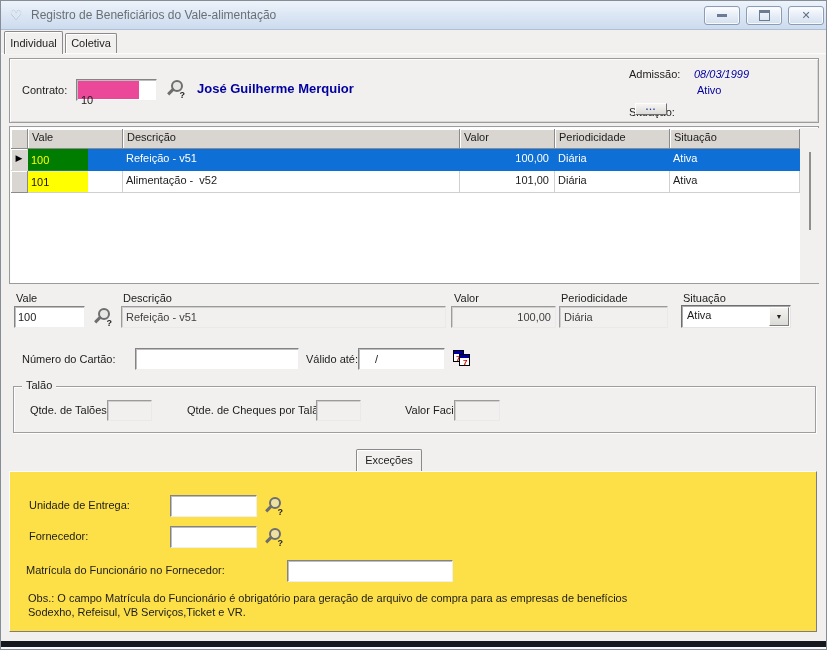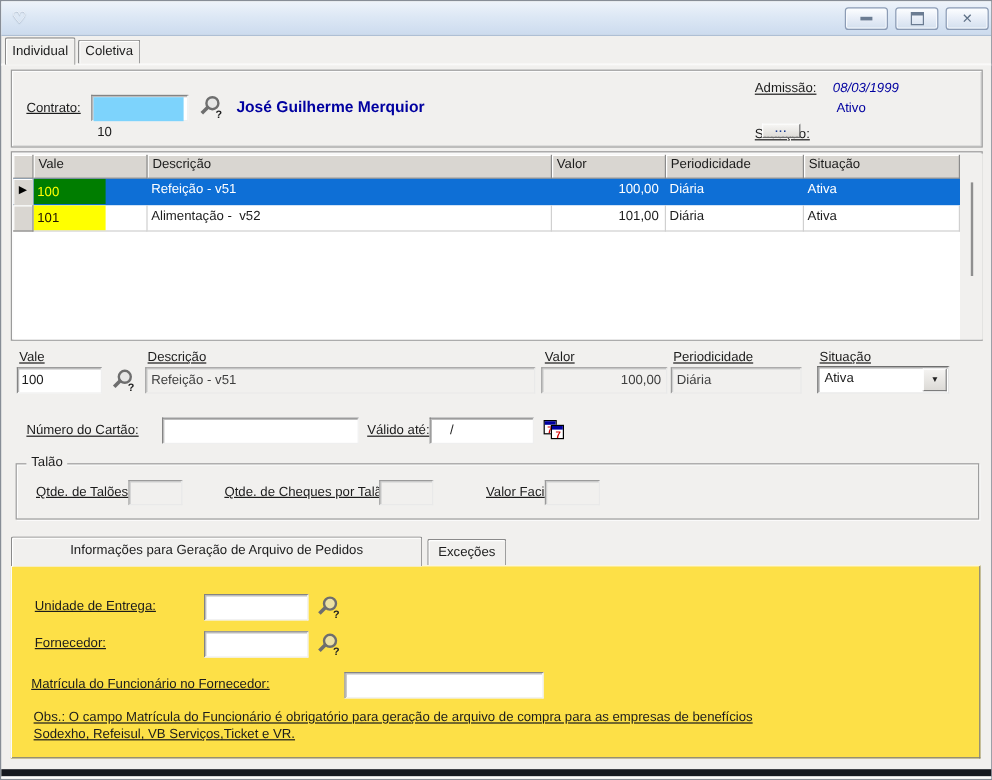--- a/index.html
+++ b/index.html
@@ -28,21 +28,21 @@
 
   
   .panel3d{box-sizing:border-box;border:1px solid #9b9b9b;background:#f1f0ee;
     box-shadow:inset 1px 1px 0 #fcfcfc, inset -1px -1px 0 #d6d6d6;}
 
   
   .sunken{box-sizing:border-box;background:#fff;border:1px solid;border-color:#848484 #efefef #efefef #848484;
     box-shadow:inset 1px 1px 0 #bdbdbd;line-height:18px;padding:1px 3px;}
   .flat{box-sizing:border-box;background:#f1f0ee;border:1px solid;border-color:#9b9b9b #e9e9e9 #e9e9e9 #9b9b9b;
     box-shadow:inset 1px 1px 0 #cfcfcf;color:#3f3f3f;line-height:18px;padding:1px 4px;}
-  .lbl{color:#1c1c1c;white-space:nowrap;text-decoration:underline;}
+  .lbl{color:#1c1c1c;white-space:nowrap;}
   .navy{color:#0000a0;}
 
   
   .lookup{position:absolute;width:18px;height:18px;}
   .lookup .lens{position:absolute;left:3px;top:0px;width:8px;height:8px;border:2px solid #6e6e6e;border-radius:50%;background:rgba(225,225,225,.6);}
   .lookup .handle{position:absolute;left:-1px;top:10px;width:8px;height:3px;background:#6e6e6e;transform:rotate(-45deg);}
   .lookup .q{position:absolute;right:1px;bottom:-2px;font-size:9px;font-weight:bold;color:#222;}
 
   
   .calicon{position:absolute;width:19px;height:17px;}
@@ -89,39 +89,40 @@
   #bottomwhite{left:0;top:646px;width:827px;height:4px;background:#fafafa;}
   #scrollthumb{width:2px;background:#8f8f8f;}
 </style>
 </head>
 <body>
 
 <div id="win">
 
   <div id="titlebar" class="abs">
     <div id="app-icon" class="abs">♡</div>
+    <div id="title-text" class="abs">Registro de Beneficiários do Vale-alimentação</div>
     <div id="btn-min" class="abs wbtn">
         <i></i>
       </div>
     <div id="btn-max" class="abs wbtn">
         <i></i>
       </div>
     <div id="btn-close" class="abs wbtn">
         <span>✕</span>
       </div>
   </div>
 
   <div id="tab-individual" class="abs tab">Individual</div>
   <div id="tab-coletiva" class="abs tab">Coletiva</div>
   <div id="tabs-baseline" class="abs"></div>
 
   <div class="abs panel3d" style="left:8px;top:57px;width:810px;height:65px;">
     <div class="abs lbl" style="left:12px;top:25px;">Contrato:</div>
     <div class="abs sunken" style="left:66px;top:20px;width:81px;height:22px;padding:0;">
-      <span style="position:absolute;left:1px;top:1px;bottom:1px;width:75px;background:#7dd3fc;padding:20px 0 0 3px;box-sizing:border-box;">10</span>
+      <span style="position:absolute;left:1px;top:1px;bottom:1px;width:61px;background:#ec4899;padding:10px 0 0 3px;box-sizing:border-box;">10</span>
     </div>
     <span class="lookup" style="left:158px;top:21px;">
       <i class="lens"></i>
         <i class="handle"></i>
         <b class="q">?</b>
     </span>
     <div class="abs navy" style="left:187px;top:22px;font-size:13px;font-weight:bold;">José Guilherme Merquior</div>
     <div class="abs lbl" style="left:619px;top:9px;">Admissão:</div>
     <div class="abs navy" style="left:684px;top:9px;font-style:italic;">08/03/1999</div>
     <div class="abs lbl" style="left:619px;top:25px;margin-top:22px;">Situação:</div>
@@ -200,21 +201,20 @@
   <div class="abs groupbox" style="left:12px;top:385px;width:803px;height:47px;">
     <span class="legend">Talão</span>
     <div class="abs lbl" style="left:16px;top:17px;">Qtde. de Talões:</div>
     <div class="abs flat" style="left:93px;top:13px;width:45px;height:21px;"></div>
     <div class="abs lbl" style="left:173px;top:17px;">Qtde. de Cheques por Talão:</div>
     <div class="abs flat" style="left:302px;top:13px;width:45px;height:21px;"></div>
     <div class="abs lbl" style="left:391px;top:17px;">Valor Facial:</div>
     <div class="abs flat" style="left:440px;top:13px;width:46px;height:21px;"></div>
   </div>
 
-  <div class="abs tab" style="left:8px;top:446px;width:343px;height:25px;line-height:23px;z-index:5;">Informações para Geração de Arquivo de Pedidos</div>
   <div class="abs tab" style="left:355px;top:448px;width:66px;height:22px;line-height:21px;z-index:3;">Exceções</div>
 
   <div id="tabpage" class="abs" style="left:8px;top:470px;width:808px;height:161px;z-index:2;">
     <div class="abs lbl" style="left:19px;top:27px;">Unidade de Entrega:</div>
     <div class="abs sunken" style="left:160px;top:23px;width:87px;height:22px;"></div>
     <span class="lookup" style="left:256px;top:25px;">
       <i class="lens"></i>
         <i class="handle"></i>
         <b class="q">?</b>
     </span>

